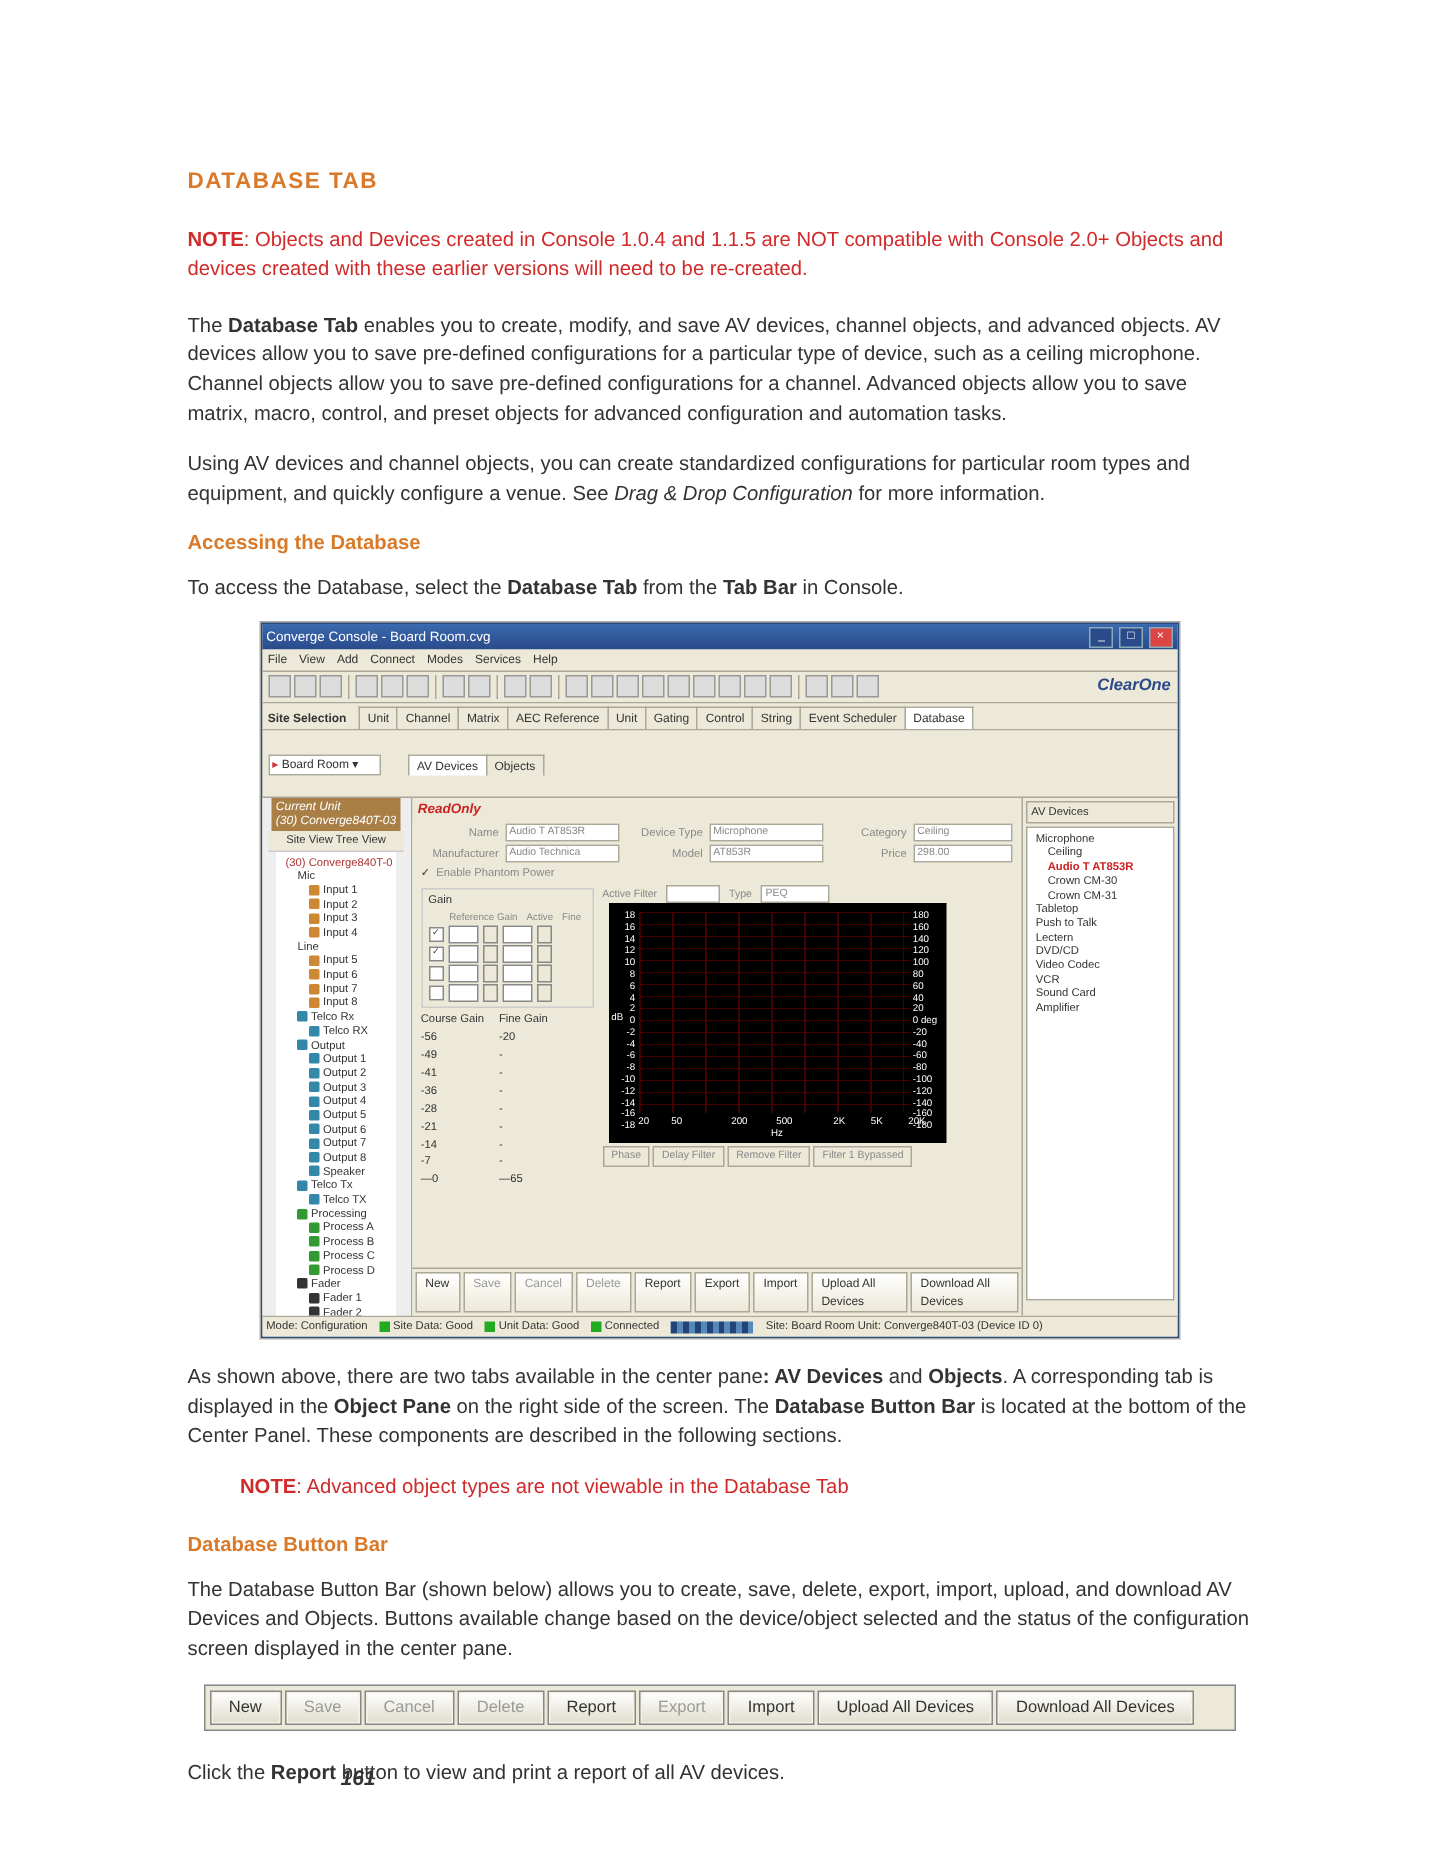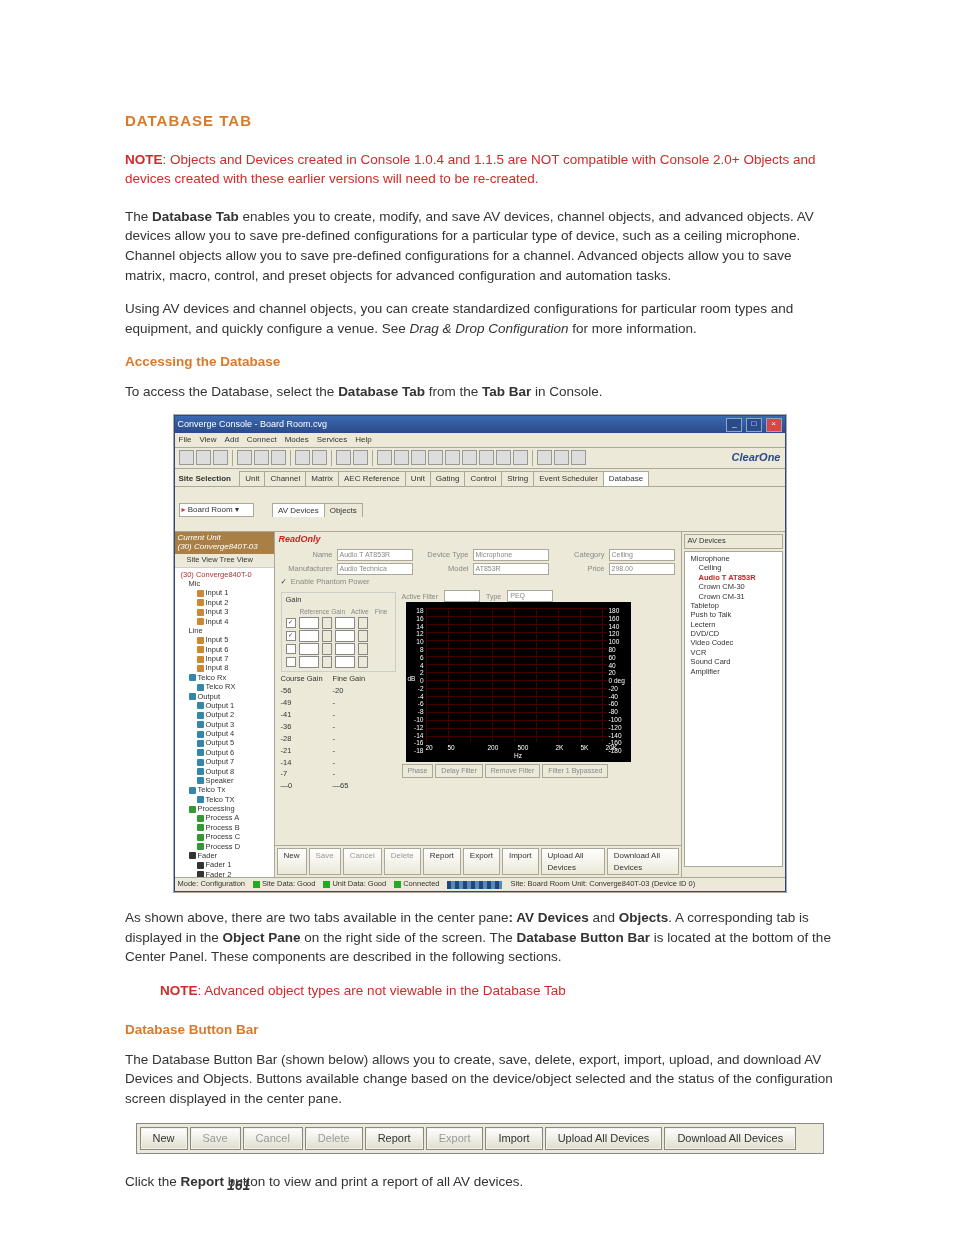--- a/index.html
+++ b/index.html
@@ -128,20 +128,21 @@
     display: flex;
     height: 345px;
     background: #ece9d8;
   }
   .leftpane {
     width: 100px;
     background: #eee;
     border-right: 1px solid #aca899;
     display: flex;
     flex-direction: column;
+    align-items: center;
   }
   .leftpane .cur {
     background: #a97f45;
     color: #fff;
     font-style: italic;
     padding: 2px 3px;
     font-size: 8px;
     line-height: 1.1;
   }
   .leftpane .treehead {

